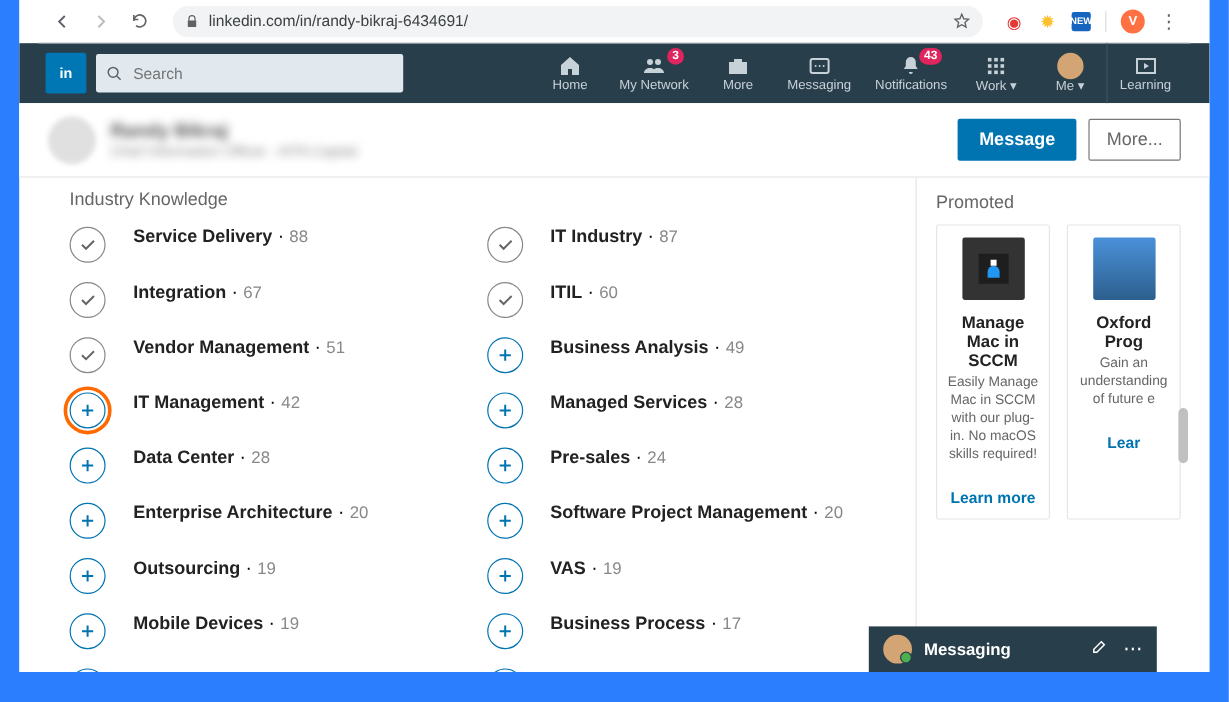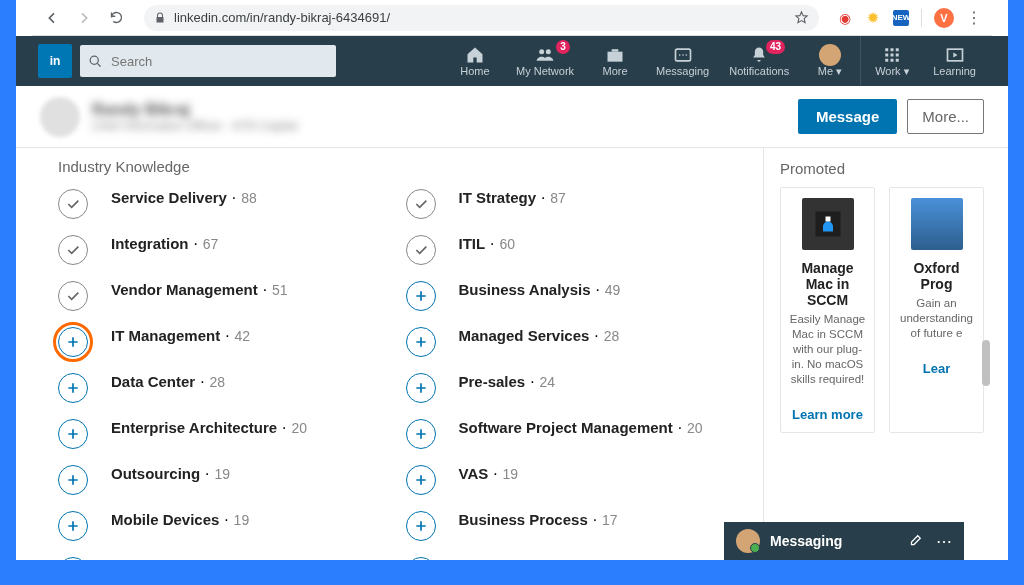--- a/index.html
+++ b/index.html
@@ -157,42 +157,42 @@
       </div>
       <div class="nav-item">
         <span class="badge">43</span>
         <span class="nicon">
             <svg width="20" height="20" viewBox="0 0 24 24">
               <path fill="currentColor" d="M12 3a5 5 0 0 0-5 5v4l-2 3h14l-2-3V8a5 5 0 0 0-5-5zm-2 15a2 2 0 0 0 4 0"></path>
             </svg>
           </span>
         <span>Notifications</span>
       </div>
-      <div class="nav-item separator-after">
-        <span class="nicon">
-            <span class="nav-avatar"></span>
-          </span>
-        <span><span>Me</span> ▾</span>
-      </div>
       <div class="nav-item">
         <span class="nicon">
             <svg width="18" height="18" viewBox="0 0 24 24">
               <rect x="3" y="3" width="4" height="4" fill="currentColor"></rect>
               <rect x="10" y="3" width="4" height="4" fill="currentColor"></rect>
               <rect x="17" y="3" width="4" height="4" fill="currentColor"></rect>
               <rect x="3" y="10" width="4" height="4" fill="currentColor"></rect>
               <rect x="10" y="10" width="4" height="4" fill="currentColor"></rect>
               <rect x="17" y="10" width="4" height="4" fill="currentColor"></rect>
               <rect x="3" y="17" width="4" height="4" fill="currentColor"></rect>
               <rect x="10" y="17" width="4" height="4" fill="currentColor"></rect>
               <rect x="17" y="17" width="4" height="4" fill="currentColor"></rect>
             </svg>
           </span>
         <span><span>Work</span> ▾</span>
       </div>
+      <div class="nav-item separator-after">
+        <span class="nicon">
+            <span class="nav-avatar"></span>
+          </span>
+        <span><span>Me</span> ▾</span>
+      </div>
       <div class="nav-item">
         <span class="nicon">
             <svg width="20" height="20" viewBox="0 0 24 24">
               <rect x="3" y="5" width="18" height="14" fill="none" stroke="currentColor" stroke-width="2"></rect>
               <path fill="currentColor" d="M10 9l5 3-5 3z"></path>
             </svg>
           </span>
         <span>Learning</span>
       </div>
     </div>
@@ -283,21 +283,21 @@
               <div class="skill-btn add"></div>
             </div>
           </div>
         <div class="skill-col" id="skills-right">
             <div class="skill">
               <div class="skill-btn">
                 <svg width="16" height="16" viewBox="0 0 24 24">
                   <path stroke="currentColor" stroke-width="2.5" fill="none" d="M5 12l5 5L20 7"></path>
                 </svg>
               </div>
-              <div><span class="skill-name">IT Strategy</span> · <span class="skill-count">87</span></div>
+              <div><span class="skill-name">IT Industry</span> · <span class="skill-count">87</span></div>
             </div>
             <div class="skill">
               <div class="skill-btn">
                 <svg width="16" height="16" viewBox="0 0 24 24">
                   <path stroke="currentColor" stroke-width="2.5" fill="none" d="M5 12l5 5L20 7"></path>
                 </svg>
               </div>
               <div><span class="skill-name">ITIL</span> · <span class="skill-count">60</span></div>
             </div>
             <div class="skill">

